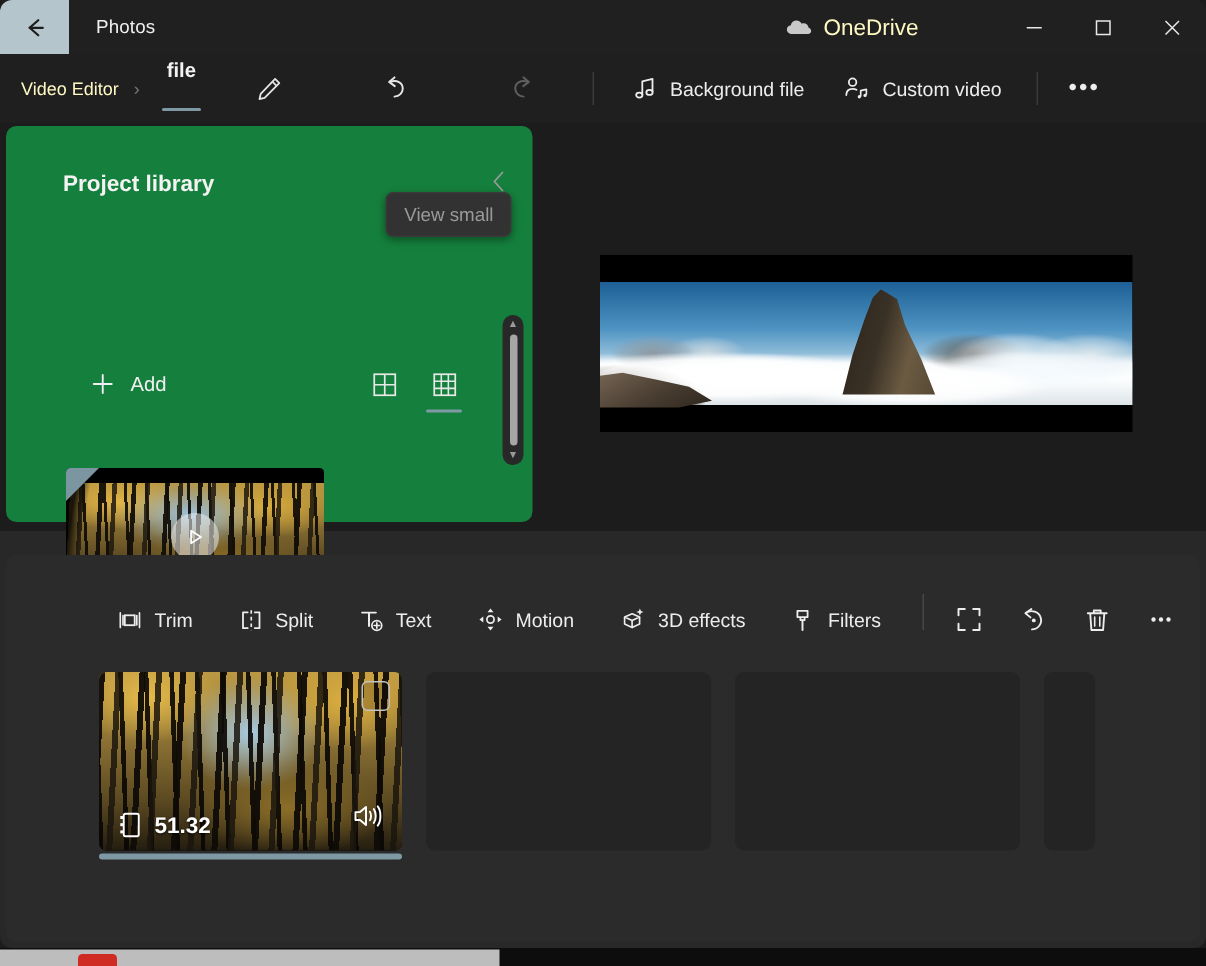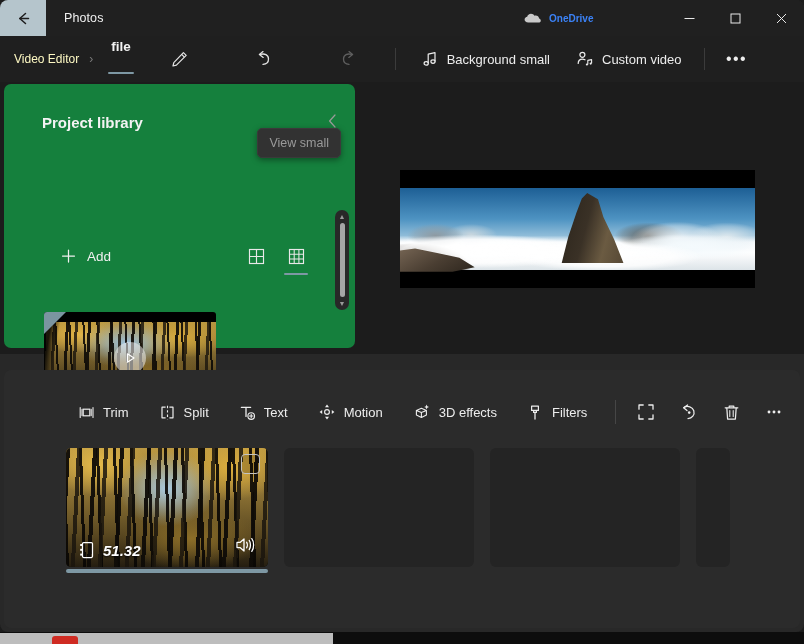--- a/index.html
+++ b/index.html
@@ -34,21 +34,21 @@
   .app-title {
     margin-left: 18px;
     font-size: 12.5px; color: #f0f0f0;
     letter-spacing: .1px;
   }
   .onedrive {
     position: absolute; left: 524px; top: 0; height: 36px;
     display: flex; align-items: center; gap: 8px;
     cursor: pointer;
   }
-  .onedrive-label { font-size: 10px; color: #3b82f6; font-weight: bold; }
+  .onedrive-label { font-size: 15px; color: #fef9c3; }
   .wincontrols {
     position: absolute; right: 0; top: 0;
     display: flex; height: 36px;
   }
   .wincontrols > div {
     width: 46px; height: 36px;
     display: flex; align-items: center; justify-content: center;
     color: #e8e8e8; cursor: pointer;
   }
 
@@ -280,23 +280,23 @@
   }
 
   
   .lower {
     position: absolute; left: 4px; top: 370px;
     width: 796px; height: 258px;
     background: #2b2b2b;
     border-radius: 7px;
   }
   .tl-toolbar {
-    position: absolute; left: 0; right: 0; top: 20px;
+    position: absolute; left: 0; right: 0; top: 26px;
     height: 44px;
-    display: flex; align-items: center;
+    display: flex; 
     padding-left: 64px;
   }
   .tl-item {
     display: flex; align-items: center; gap: 8px;
     height: 34px; padding: 0 10px; margin-right: 10px;
     border-radius: 4px; cursor: pointer;
   }
   .tl-item .lbl { font-size: 13px; color: #ededed; white-space: nowrap; }
   .tl-sep {
     width: 1px; height: 24px; background: #464646; margin: 0 14px 0 8px;
@@ -345,21 +345,20 @@
     border-radius: 4px;
     background: rgba(0,0,0,.18);
   }
   .clip-dur {
     position: absolute; left: 14px; bottom: 8px;
     display: flex; align-items: center; gap: 8px;
   }
   .clip-dur .txt {
     font-size: 15px; color: #fff; font-weight: 600;
     text-shadow: 0 1px 2px rgba(0,0,0,.8);
-    font-style: italic;
   }
   .clip-audio {
     position: absolute; right: 12px; bottom: 9px;
   }
   .clip-selbar {
     position: absolute; left: 0; bottom: 0;
     width: 202px; height: 4px;
     background: #7e98a4; border-radius: 2px;
   }
   .slot {
@@ -458,21 +457,21 @@
 
     <div class="vdiv" style="margin-left:24px;margin-right:12px"></div>
 
     <div class="cmd-group">
       <div class="cmd-item">
         <svg width="18" height="18" viewBox="0 0 18 18">
           <path d="M7.2 13.2 V4.2 L14.0 2.6 V11.4" fill="none" stroke="#ededed" stroke-width="1.2" stroke-linejoin="round"></path>
           <ellipse cx="5.2" cy="13.4" rx="2.1" ry="1.7" fill="none" stroke="#ededed" stroke-width="1.2"></ellipse>
           <ellipse cx="12.0" cy="11.6" rx="2.1" ry="1.7" fill="none" stroke="#ededed" stroke-width="1.2"></ellipse>
         </svg>
-        <span class="lbl">Background small</span>
+        <span class="lbl">Background file</span>
       </div>
       <div class="cmd-item">
         <svg width="18" height="18" viewBox="0 0 18 18">
           <circle cx="6.4" cy="4.8" r="2.5" fill="none" stroke="#ededed" stroke-width="1.2"></circle>
           <path d="M2.2 13.4 C2.2 10.5 4.0 9.2 6.4 9.2 C7.4 9.2 8.3 9.4 9.0 9.8" fill="none" stroke="#ededed" stroke-width="1.2" stroke-linecap="round"></path>
           <path d="M11.8 14.4 V10.4 L15.6 9.6 V13.2" fill="none" stroke="#ededed" stroke-width="1.1" stroke-linejoin="round"></path>
           <circle cx="10.9" cy="14.5" r="1.1" fill="#ededed"></circle>
           <circle cx="14.7" cy="13.6" r="1.1" fill="#ededed"></circle>
         </svg>
         <span class="lbl">Custom video</span>

